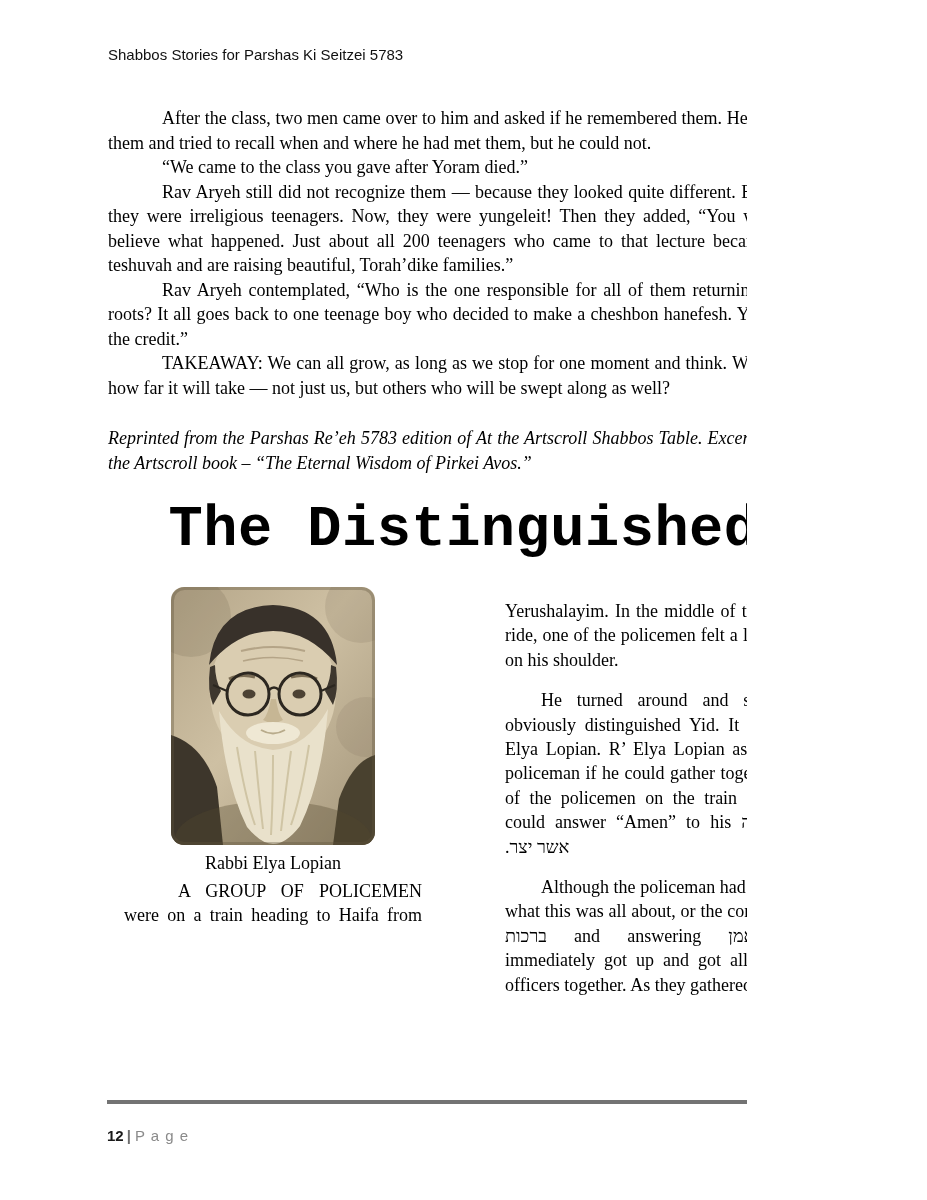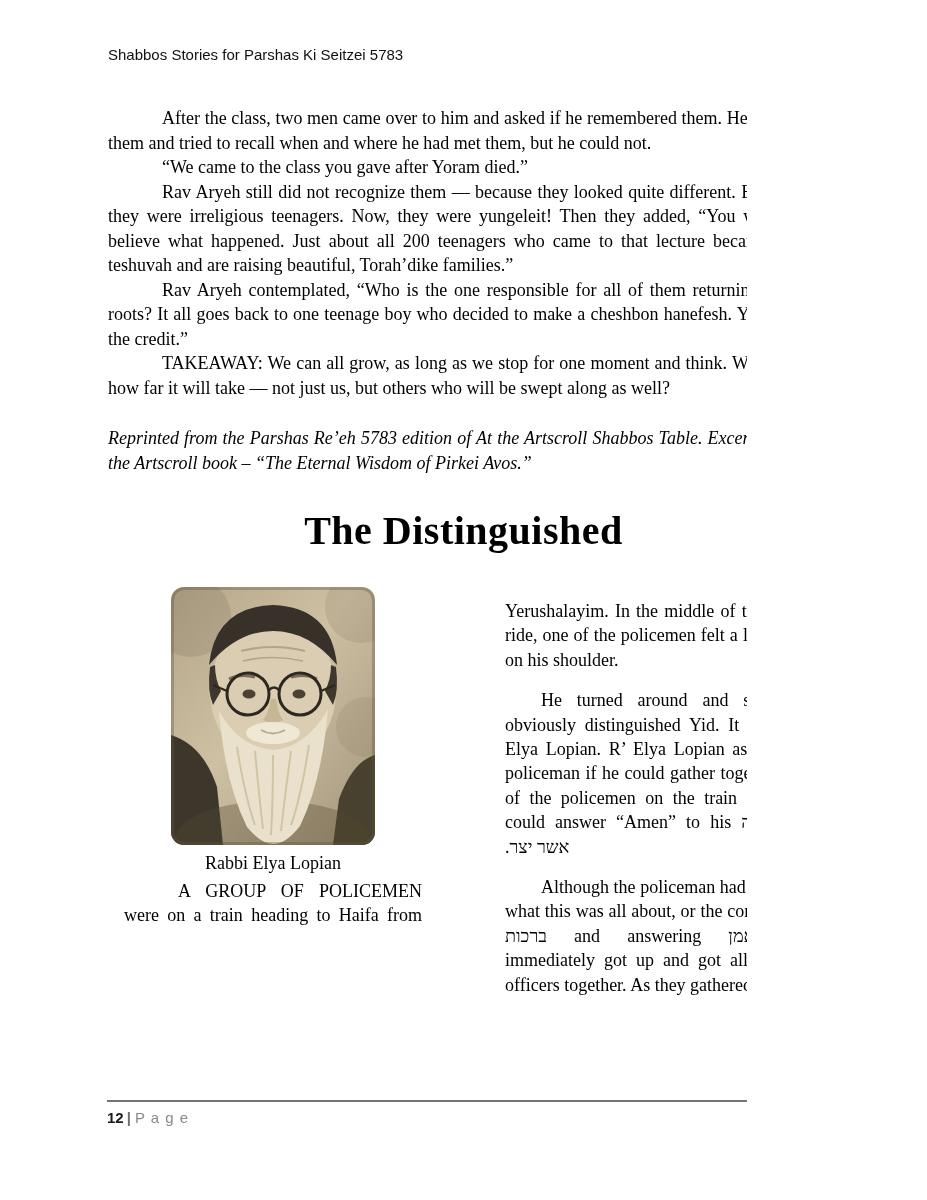--- a/index.html
+++ b/index.html
@@ -36,25 +36,26 @@
   .attribution {
     margin: 26px 0 0 0;
     font-size: 18px;
     line-height: 24.5px;
     font-style: italic;
     text-align: justify;
     text-indent: 0;
   }
   .story-title {
     margin: 24px 0 0 0;
-    font-size: 40px;
+    font-size: 57px;
     line-height: 63px;
     font-weight: bold;
     text-align: center;
     letter-spacing: 0.5px;
+    font-family: Liberation Mono, monospace;
   }
   .columns {
     margin-top: 21px;
     display: flex;
     justify-content: space-between;
   }
   .col { width: 330px; }
   .photo-figure {
     margin: 4px auto 0 auto;
     width: 204px;
@@ -88,22 +89,22 @@
     display: block;
     text-indent: 0;
     text-align: justify;
     text-align-last: justify;
   }
   .doc-footer {
     position: absolute;
     left: 107px;
     top: 1100px;
     width: 727px;
-    border-top: 2px solid #737373;
-    padding-top: 7px;
+    border-top: 4px solid #737373;
+    padding-top: 23px;
     font-family: "Liberation Sans", sans-serif;
     font-size: 15px;
   }
   .page-num { font-weight: bold; color: #1a1a1a; }
   .footer-sep { color: #6d6d6d; font-weight: bold; margin: 0 4px 0 3px; }
   .footer-label { color: #8a8a8a; letter-spacing: 1px; }
 </style>
 </head>
 <body>
 

